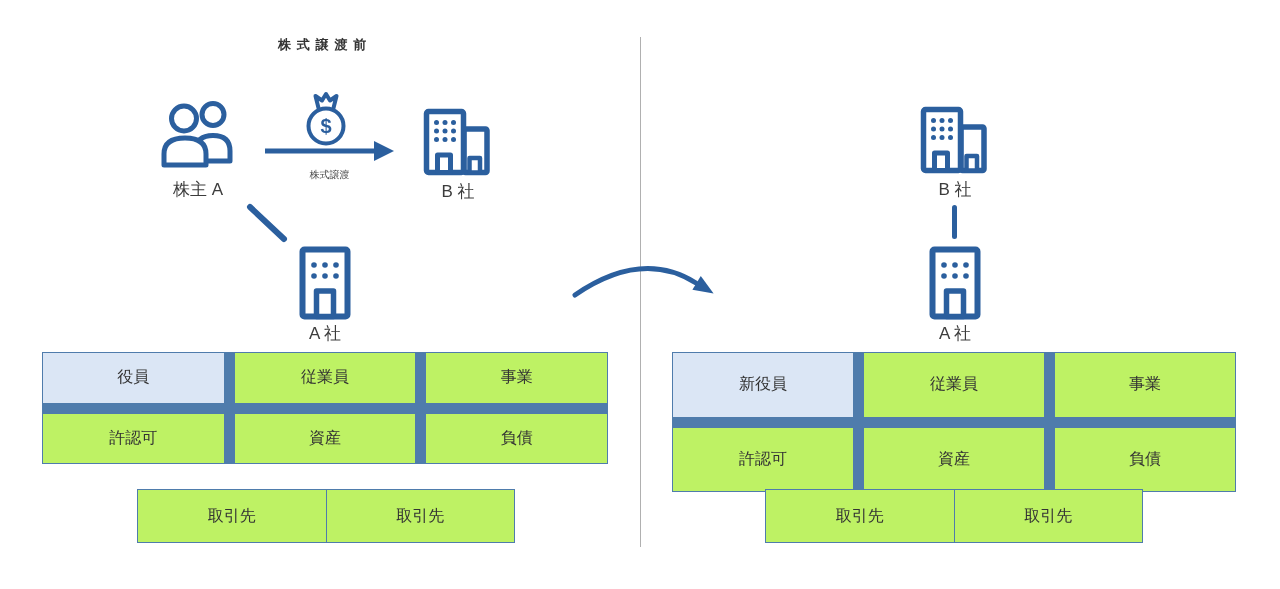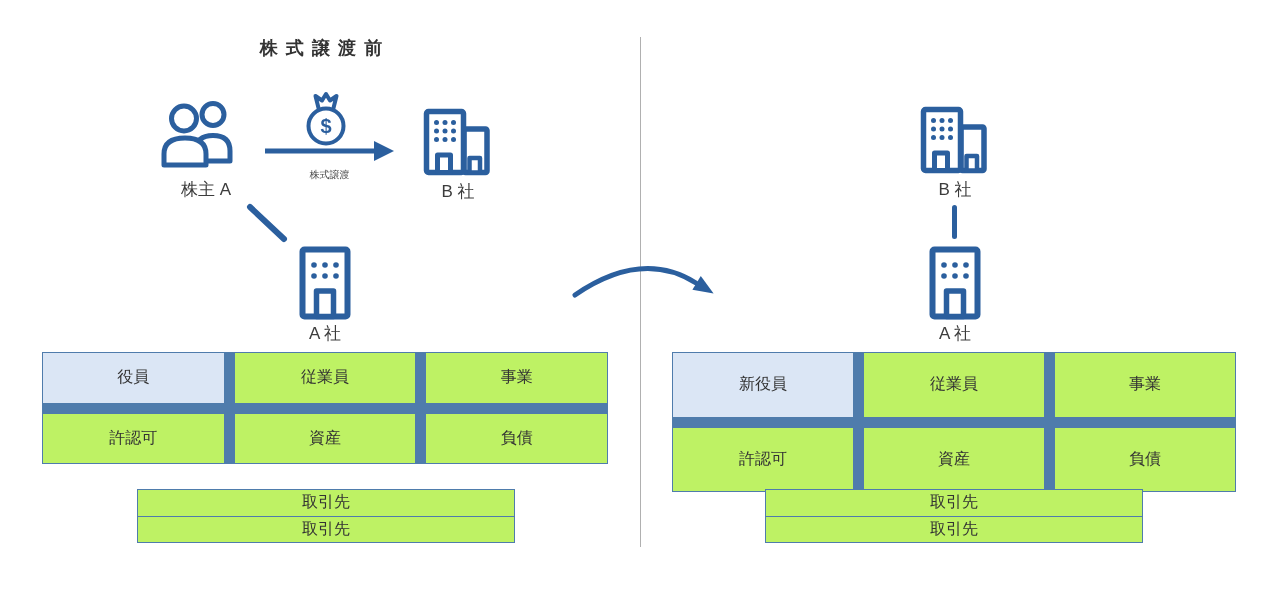--- a/index.html
+++ b/index.html
@@ -14,21 +14,21 @@
   body { font-family: "Liberation Sans", "DejaVu Sans", sans-serif; color: var(--text); }
   .canvas {
     position: relative;
     width: 1280px;
     height: 589px;
     background: #ffffff;
     overflow: hidden;
   }
   .abs { position: absolute; }
   .panel-title {
-    font-size: 18px;
+    font-size: 13px;
     font-weight: bold;
     letter-spacing: 0.45em;
     text-align: center;
     color: #333333;
     white-space: nowrap;
   }
   .icon-label {
     font-size: 17px;
     color: #3c3c3c;
     text-align: center;
@@ -54,21 +54,21 @@
     display: grid;
     grid-template-columns: repeat(3, 1fr);
     grid-auto-rows: 1fr;
     gap: 11px;
     background: var(--table-border);
     border: 1.5px solid var(--table-border);
     text-align: center;
   }
   .partners-table {
     display: grid;
-    grid-template-columns: repeat(1, 1fr);
+    grid-template-columns: repeat(2, 1fr);
     gap: 1px;
     background: var(--table-border);
     border: 1.5px solid var(--table-border);
   }
   .cell {
     background: #bef264;
     display: flex;
     align-items: center;
     justify-content: center;
     font-size: 16px;
@@ -84,21 +84,21 @@
   <div class="abs panel-title" style="left:180px; top:36px; width:290px;">株式譲渡前</div>
 
   <svg class="abs ic" style="left:158px; top:100px;" width="84" height="74" viewBox="0 0 84 74">
     <g fill="#ffffff" stroke="currentColor" stroke-width="5" stroke-linecap="round" stroke-linejoin="round">
       <circle cx="55" cy="14.5" r="11"></circle>
       <path d="M38 61 V51 Q38 35.5 55 35.5 Q72 35.5 72 51 V61 Z"></path>
       <circle cx="26" cy="18.5" r="12.5"></circle>
       <path d="M6 65 V54 Q6 38 27 38 Q48 38 48 54 V65 Z"></path>
     </g>
   </svg>
-  <div class="abs icon-label" style="left:164px; top:178px; width:84px;">株主 A</div>
+  <div class="abs icon-label" style="left:156px; top:178px; width:84px;">株主 A</div>
 
   <svg class="abs ic" style="left:302px; top:88px;" width="48" height="60" viewBox="0 0 48 60">
     <g fill="#ffffff" stroke="currentColor" stroke-width="4" stroke-linecap="round" stroke-linejoin="round">
       <path d="M17 22 L13.5 8 L20 12.5 L24 6 L28 12.5 L34.5 8 L31 22"></path>
       <circle cx="24" cy="38" r="17.5"></circle>
     </g>
     <text x="24" y="45" text-anchor="middle" font-size="20" font-weight="bold" fill="currentColor">$</text>
   </svg>
 
   <svg class="abs ic" style="left:262px; top:138px;" width="135" height="26" viewBox="0 0 135 26">

